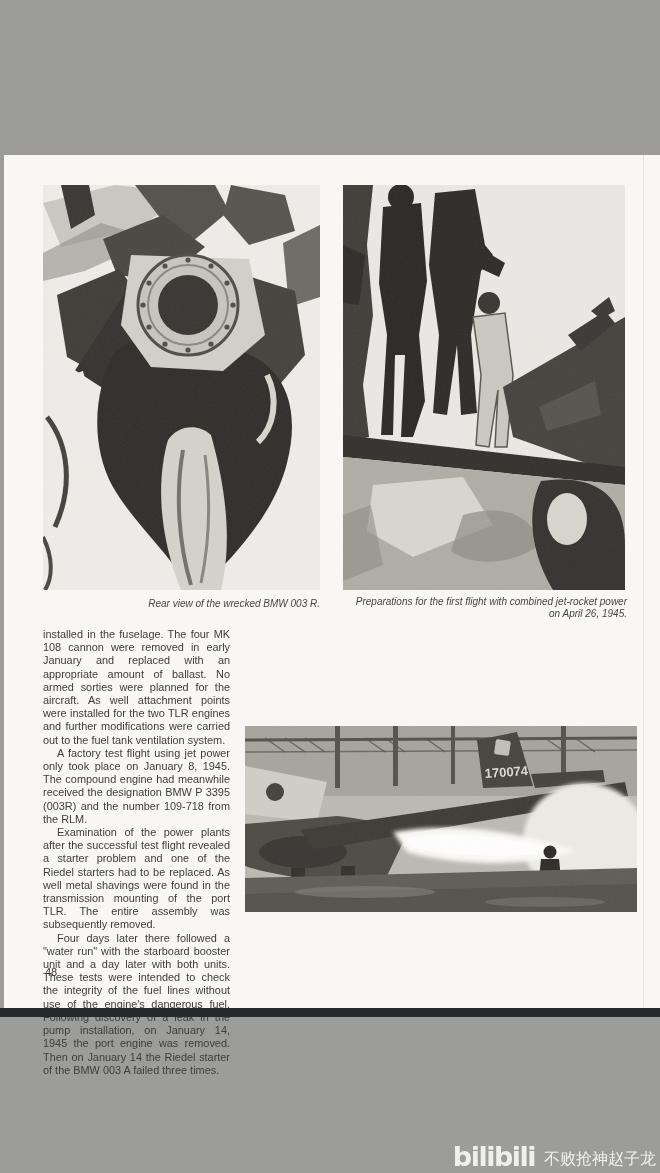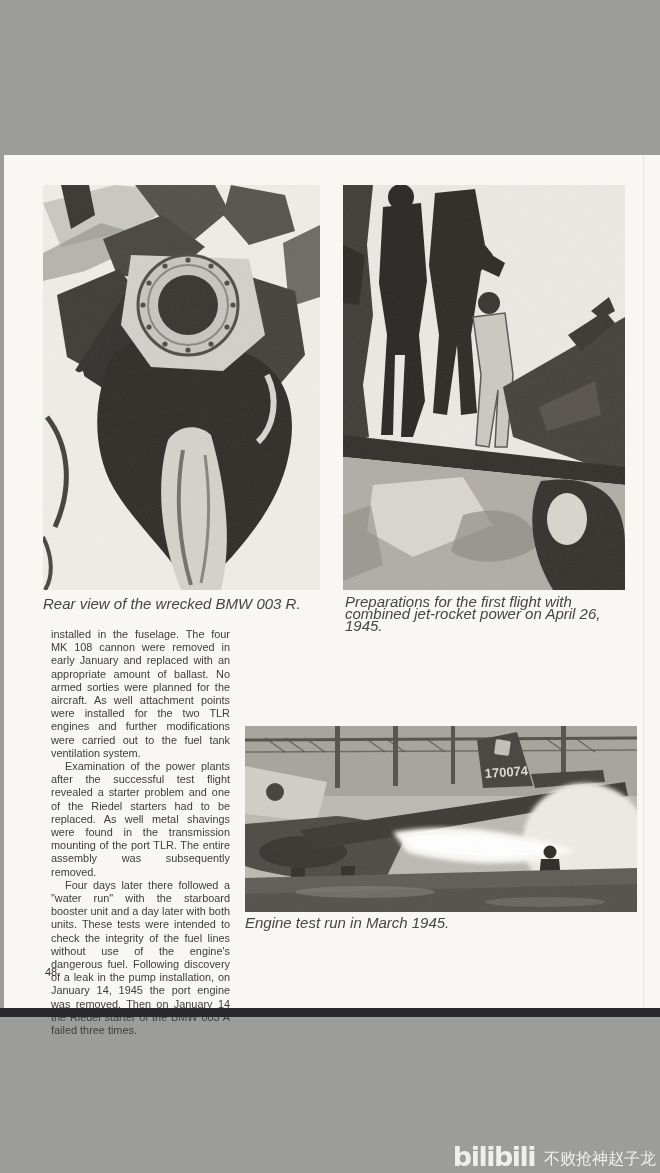--- a/index.html
+++ b/index.html
@@ -6,27 +6,27 @@
   .screen{position:relative;width:660px;height:1173px;background:#9c9c9a;overflow:hidden;
           font-family:"Liberation Sans", sans-serif;}
   
   .paper{position:absolute;left:4px;top:155px;width:656px;height:853px;background:#f8f7f4;}
   .page-edge{position:absolute;left:639px;top:0;width:1px;height:100%;background:rgba(0,0,0,.08);}
   .photo{position:absolute;overflow:hidden;background:#ecebe6;}
   .photo svg{display:block;width:100%;height:100%;}
   .photo-left{left:39px;top:30px;width:277px;height:405px;}
   .photo-right{left:339px;top:30px;width:282px;height:405px;}
   .photo-bottom{left:241px;top:571px;width:392px;height:186px;}
-  .caption{position:absolute;font-style:italic;font-size:15px;line-height:12px;color:#454545;}
+  .caption{position:absolute;font-style:italic;font-size:10px;line-height:12px;color:#454545;text-align:right;}
   .caption-left{left:39px;top:443px;width:277px;}
   .caption-right{left:341px;top:441px;width:282px;}
   .caption-bottom{left:241px;top:762px;width:392px;}
   .col{position:absolute;top:473px;font-size:10.9px;line-height:13.2px;color:#3d3d3d;
        text-align:justify;}
-  .col p{margin:0 0 0 8px;}
+  .col p{margin:0 0 0 0;}
   .col p.ind{text-indent:14px;}
   .col1{left:39px;width:187px;}
   .col2{left:243px;width:184px;}
   .col3{left:441px;width:183px;}
   .page-number{position:absolute;left:41px;top:811px;font-size:11px;font-weight:normal;color:#333;}
   
   .bottom-bar{position:absolute;left:0;top:1008px;width:660px;height:9px;background:#27292d;}
   .watermark{position:absolute;right:4px;bottom:3px;display:flex;align-items:flex-end;gap:9px;
              color:#efefed;white-space:nowrap;}
   .wm-logo{font-size:27px;font-weight:bold;letter-spacing:-1.5px;font-family:"DejaVu Sans",sans-serif;
@@ -138,20 +138,21 @@
         </g>
         <rect width="282" height="405" filter="url(#grain)" opacity=".07"></rect>
       </svg>
     </div>
 
     <div class="caption caption-left">Rear view of the wrecked BMW 003 R.</div>
     <div class="caption caption-right">Preparations for the first flight with combined jet-rocket power on April 26, 1945.</div>
 
     <div class="col col1">
       <p>installed in the fuselage. The four MK 108 cannon were removed in early January and replaced with an appropriate amount of ballast. No armed sorties were planned for the aircraft. As well attachment points were installed for the two TLR engines and further modifications were carried out to the fuel tank ventilation system.</p>
+      <p class="ind">A factory test flight using jet power only took place on January 8, 1945. The compound engine had meanwhile received the designation BMW P 3395 (003R) and the number 109-718 from the RLM.</p>
       <p class="ind">Examination of the power plants after the successful test flight revealed a starter problem and one of the Riedel starters had to be replaced. As well metal shavings were found in the transmission mounting of the port TLR. The entire assembly was subsequently removed.</p>
       <p class="ind">Four days later there followed a "water run" with the starboard booster unit and a day later with both units. These tests were intended to check the integrity of the fuel lines without use of the engine's dangerous fuel. Following discovery of a leak in the pump installation, on January 14, 1945 the port engine was removed. Then on January 14 the Riedel starter of the BMW 003 A failed three times.</p>
     </div>
 
     <div class="photo photo-bottom">
       <svg viewBox="0 0 392 186" preserveAspectRatio="none">
         <rect width="392" height="186" fill="#bcb9b2"></rect>
         <rect width="392" height="70" fill="#a7a49d"></rect>
         <g stroke="#55524c">
           <line x1="0" y1="14" x2="392" y2="12" stroke-width="3"></line>
@@ -187,21 +188,20 @@
         <g>
           <path d="M0,152 L392,142 L392,186 L0,186 Z" fill="#605d57"></path>
           <path d="M0,168 L392,158 L392,186 L0,186 Z" fill="#54524c"></path>
           <ellipse cx="120" cy="166" rx="70" ry="6" fill="#8a877f" opacity=".5"></ellipse>
           <ellipse cx="300" cy="176" rx="60" ry="5" fill="#8a877f" opacity=".4"></ellipse>
         </g>
         <rect width="392" height="186" filter="url(#grain)" opacity=".07"></rect>
       </svg>
     </div>
 
-    <div class="caption caption-bottom">Engine test run in March 1945.</div>
 
     <div class="page-number">48</div>
   </div>
 
   <div class="bottom-bar"></div>
 
   <div class="watermark">
     <span class="wm-logo">bilibili</span>
     <span class="wm-text">不败抢神赵子龙</span>
   </div>

